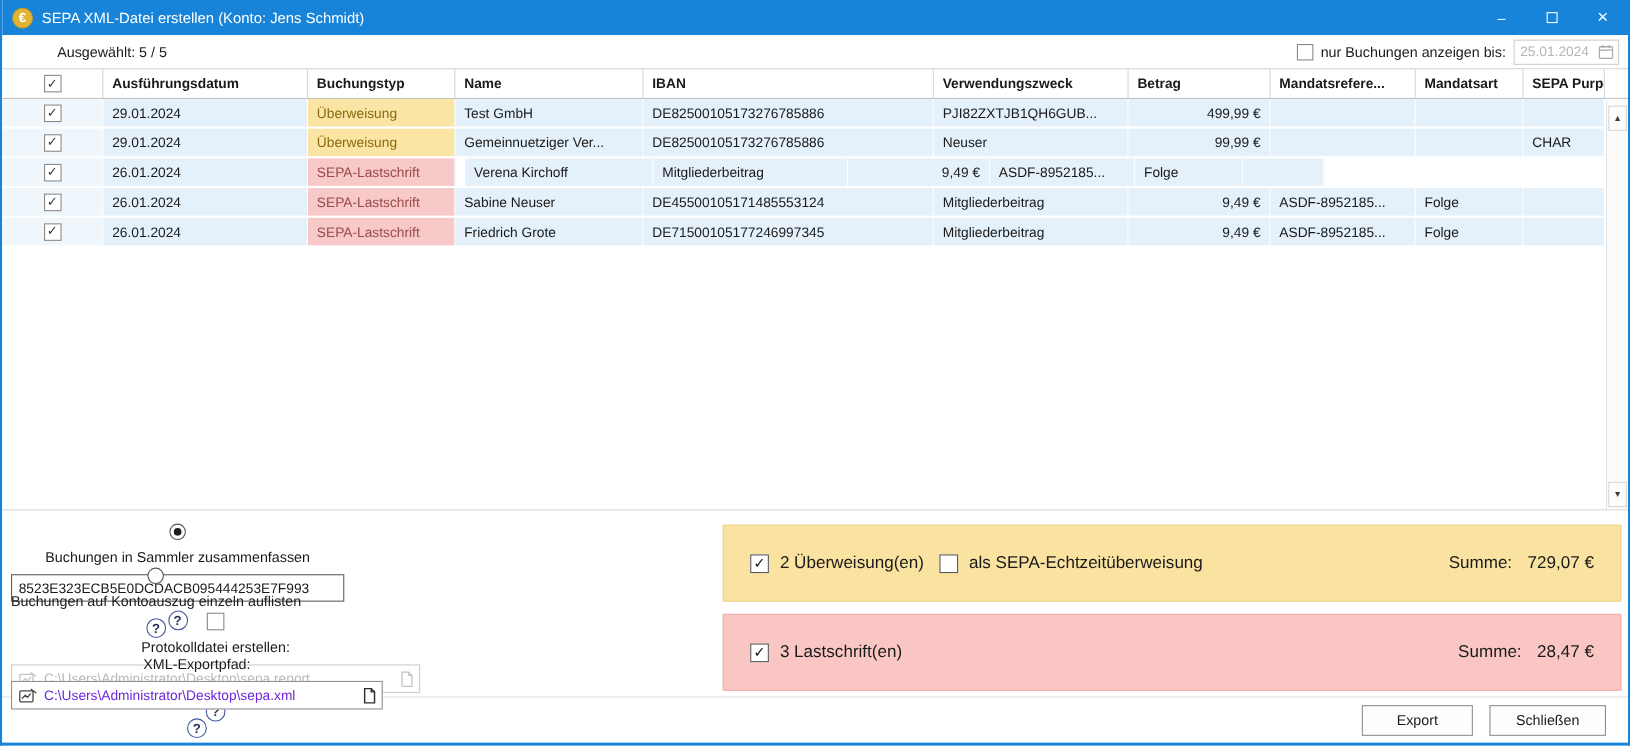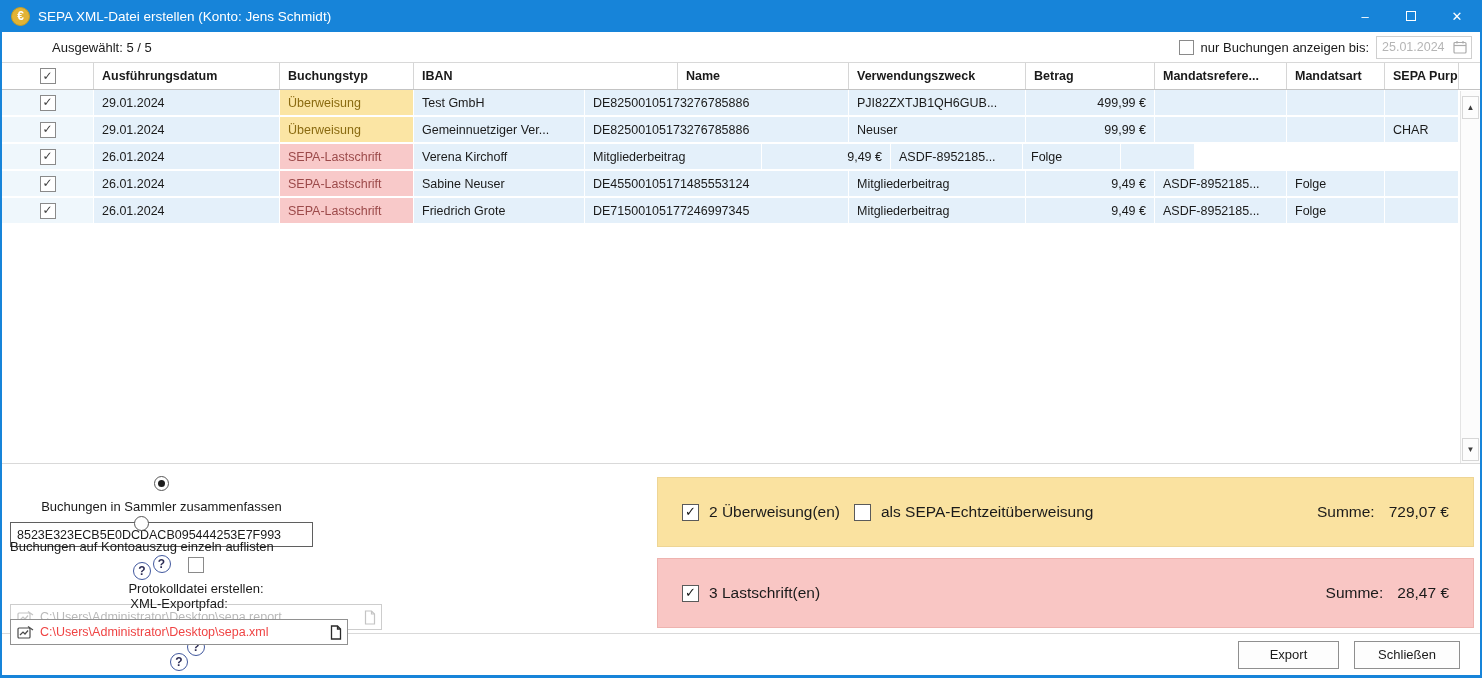--- a/index.html
+++ b/index.html
@@ -59,21 +59,21 @@
   .radio.selected::after { content:""; position:absolute; inset:3px; background:#1d1d1d; border-radius:50%; }
 
   
   .bottom { position:relative; height:170px; border-top:1px solid #d9d9d9; background:#fff; }
   .opt-row { position:absolute; left:8px; display:flex; align-items:center; gap:8px; font-size:13px;flex-direction:column; }
   .help { width:18px; height:18px; border-radius:50%; border:1px solid #41589e; color:#2c2c54;
           display:inline-flex; align-items:center; justify-content:center; font-size:12px; font-weight:700; flex:none; }
   .text-input { width:303px; height:25px; border:1px solid #5f5f5f; background:#fff;
                 display:flex; align-items:center; padding:4px 6px; font-size:12.5px; overflow:hidden; white-space:nowrap; }
   .path-field { height:26px; border:1px solid #919191; background:#fff; display:flex; align-items:center;
-                padding:0 5px 0 6px; gap:6px; font-size:12.5px; color:#ef4444; overflow:hidden; white-space:nowrap; }
+                padding:0 5px 0 6px; gap:6px; font-size:12.5px; color:#6d28d9; overflow:hidden; white-space:nowrap; }
   .path-field .ptext { flex:1; overflow:hidden; }
   .path-field.disabled { border-color:#cdcdcd; color:#b9b9b9; }
   .path-field.disabled svg { color:#c4c4c4; }
   .path-field svg { color:#4a4a4a; flex:none; }
 
   .sum-box { position:absolute; left:655px; right:6px; height:70px; display:flex; align-items:center;
              padding:0 24px; gap:10px; font-size:15.5px; }
   .sum-box.yellow { top:13px; border:1px solid #eed595; }
   .sum-box.pink { top:94px; border:1px solid #eeb3af; }
   .sum-right { margin-left:auto; display:flex; align-items:baseline; gap:14px; }
@@ -120,22 +120,22 @@
     </div>
   </div>
 
   <div class="table-area">
     <div class="thead" id="thead">
         <div class="th c-check" style="width: 92px;">
           <span class="cb checked"></span>
         </div>
         <div class="th" style="width: 186px;">Ausführungsdatum</div>
         <div class="th" style="width: 134px;">Buchungstyp</div>
+        <div class="th" style="width: 171px;">Name</div>
         <div class="th" style="width: 264px;">IBAN</div>
-        <div class="th" style="width: 171px;">Name</div>
         <div class="th" style="width: 177px;">Verwendungszweck</div>
         <div class="th" style="width: 129px;">Betrag</div>
         <div class="th" style="width: 132px;">Mandatsrefere...</div>
         <div class="th" style="width: 98px;">Mandatsart</div>
         <div class="th" style="width: 74px;">SEPA Purpose...</div>
         <div class="th corner" style="width: 20px;"></div>
       </div>
     <div class="tbody" id="tbody">
         <div class="tr">
           <div class="td c-check" style="width: 92px;">
@@ -164,21 +164,21 @@
           <div class="td" style="width: 132px;"></div>
           <div class="td" style="width: 98px;"></div>
           <div class="td" style="width: 74px;">CHAR</div>
         </div>
         <div class="tr">
           <div class="td c-check" style="width: 92px;">
             <span class="cb checked"></span>
           </div>
           <div class="td" style="width: 186px;">26.01.2024</div>
           <div class="td" style="width: 134px; background: rgb(248, 201, 201); color: rgb(156, 74, 74);">SEPA-Lastschrift</div>
-          <div class="td" style="width: 171px;">Verena Kirchoff</div>
+          <div class="td" style="width: 171px; margin-left: 9px;">Verena Kirchoff</div>
           <div class="td" style="width: 177px;">Mitgliederbeitrag</div>
           <div class="td num" style="width: 129px;">9,49 €</div>
           <div class="td" style="width: 132px;">ASDF-8952185...</div>
           <div class="td" style="width: 98px;">Folge</div>
           <div class="td" style="width: 74px;"></div>
         </div>
         <div class="tr">
           <div class="td c-check" style="width: 92px;">
             <span class="cb checked"></span>
           </div>

